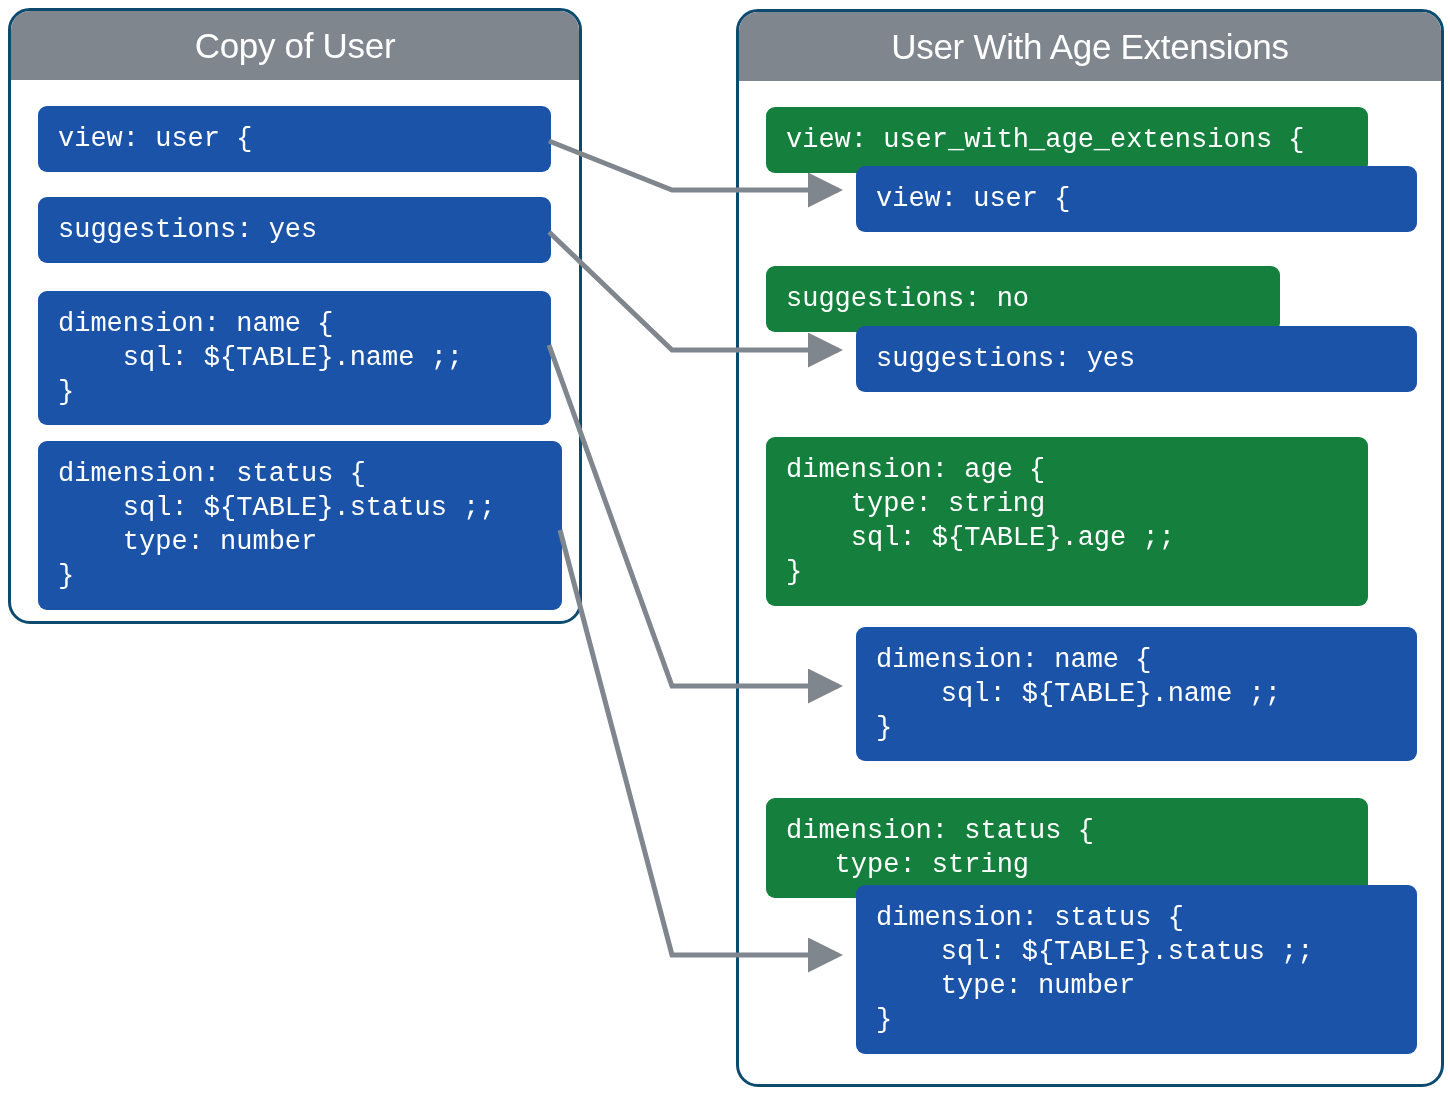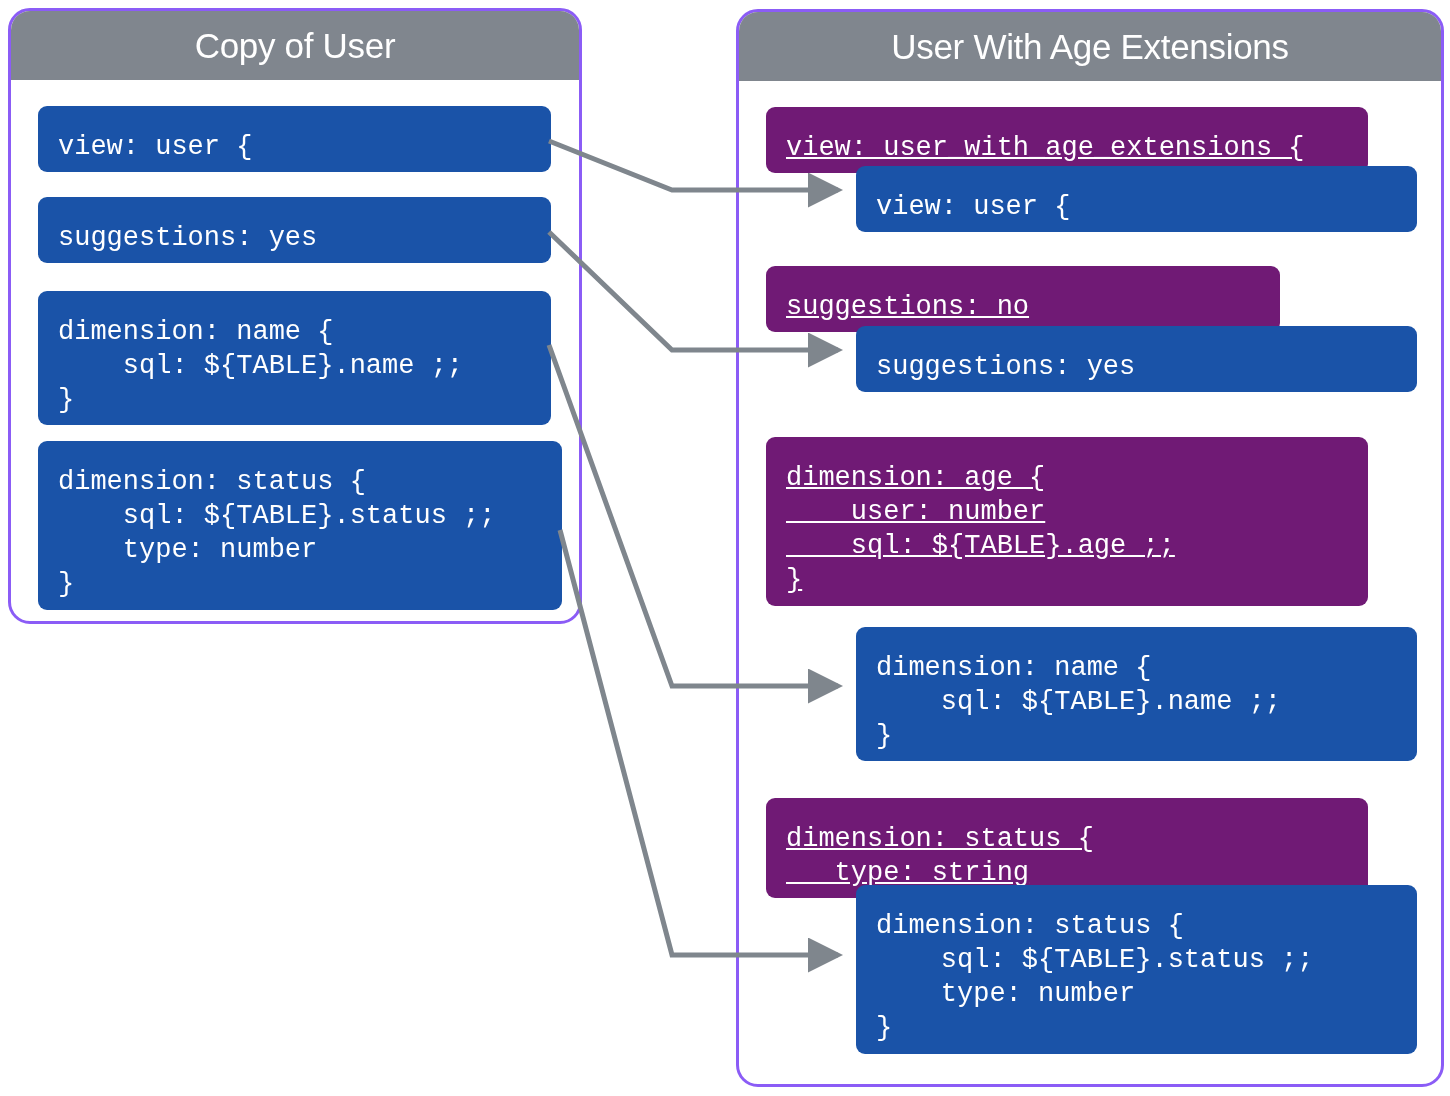--- a/index.html
+++ b/index.html
@@ -12,21 +12,21 @@
     height: 1096px;
     position: relative;
     overflow: hidden;
     font-family: "Liberation Sans", sans-serif;
   }
 
   
   .panel {
     position: absolute;
     box-sizing: border-box;
-    border: 3px solid #8b5cf6;
+    border: 3px solid #0c4a6e;
     border-radius: 22px;
     background: #ffffff;
     overflow: hidden;
   }
   #panel-left  { left: 8px;   top: 8px;  width: 574px;  height: 616px; }
   #panel-right { left: 736px; top: 9px;  width: 708px;  height: 1078px; }
 
   .panel-header {
     position: absolute;
     left: 0; right: 0; top: 0;
@@ -54,25 +54,25 @@
   
   .card {
     position: absolute;
     box-sizing: border-box;
     border-radius: 9px;
     color: #ffffff;
     font-family: "Liberation Mono", monospace;
     font-size: 27px;
     line-height: 34px;
     white-space: pre;
-    padding: 24px 0 16px 20px;
+    padding: 16px 0 16px 20px;
     letter-spacing: 0px;
   }
   .card.dark  { background: #1a53a8; }
-  .card.light { background: #701a75; text-decoration: underline; }
+  .card.light { background: #15803d; }
 
   
   #connectors {
     position: absolute;
     left: 0; top: 0;
     width: 1450px;
     height: 1096px;
     pointer-events: none;
   }
 </style>
@@ -106,21 +106,21 @@
   <div class="panel-body">
     <div class="card light" style="left:27px; top:26px; width:602px; height:66px;">view: user_with_age_extensions {</div>
 
     <div class="card dark" style="left:117px; top:85px; width:561px; height:66px;">view: user {</div>
 
     <div class="card light" style="left:27px; top:185px; width:514px; height:66px;">suggestions: no</div>
 
     <div class="card dark" style="left:117px; top:245px; width:561px; height:66px;">suggestions: yes</div>
 
     <div class="card light" style="left:27px; top:356px; width:602px; height:169px;">dimension: age {
-    user: number
+    type: string
     sql: ${TABLE}.age ;;
 }</div>
 
     <div class="card dark" style="left:117px; top:546px; width:561px; height:134px;">dimension: name {
     sql: ${TABLE}.name ;;
 }</div>
 
     <div class="card light" style="left:27px; top:717px; width:602px; height:100px;">dimension: status {
    type: string</div>
 

